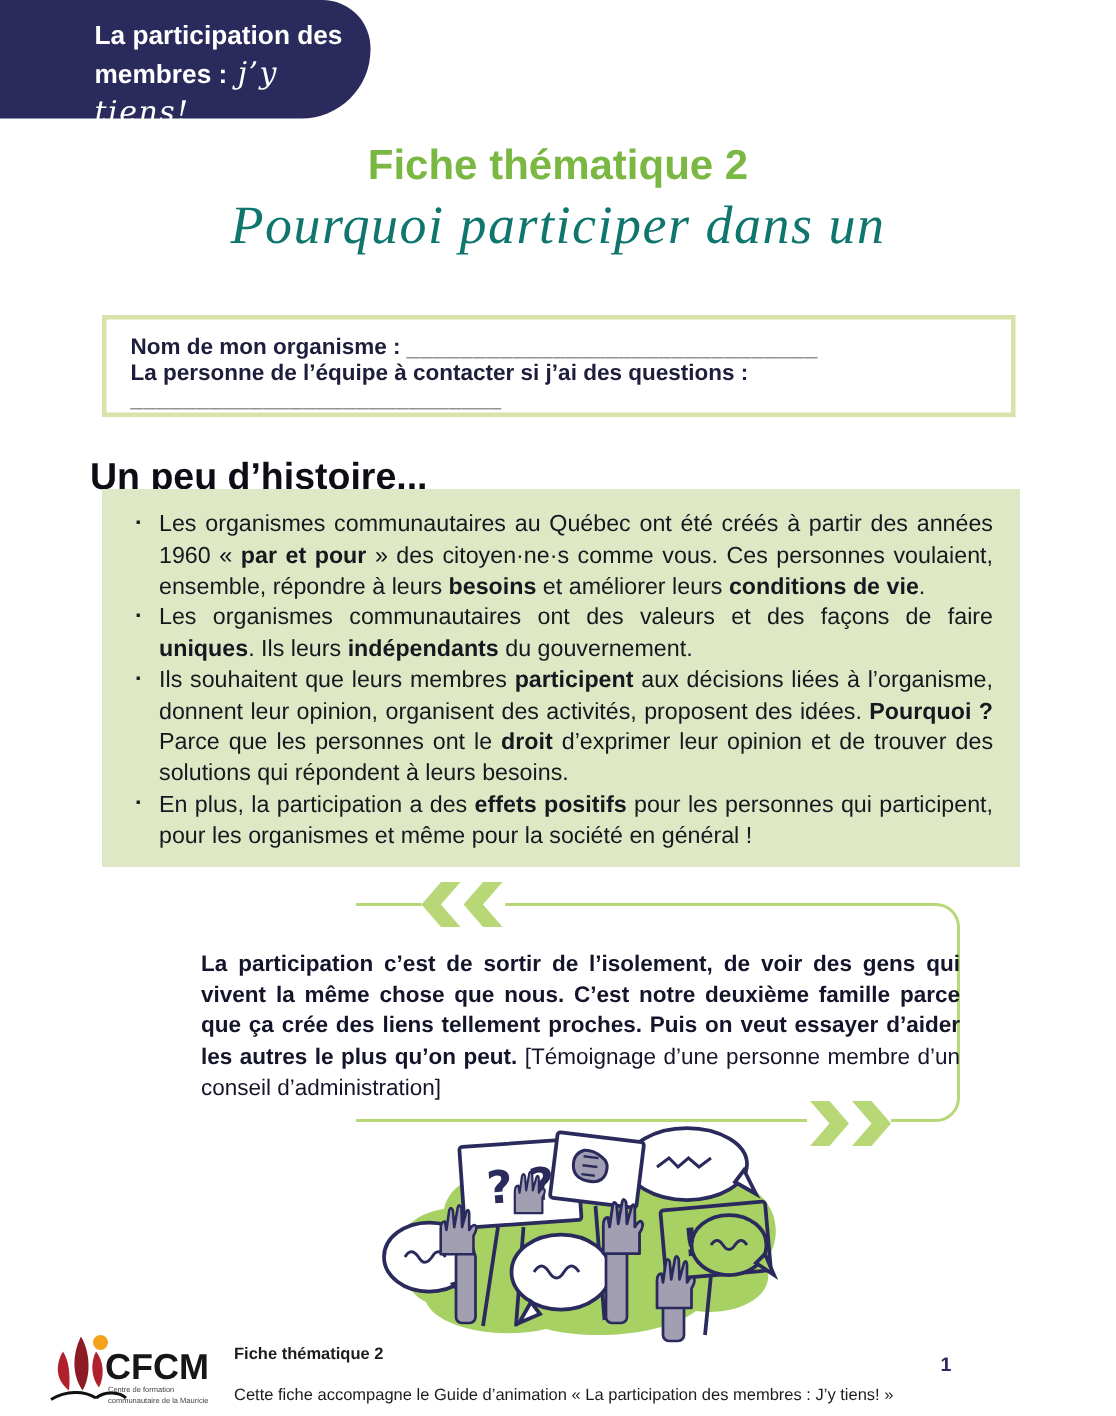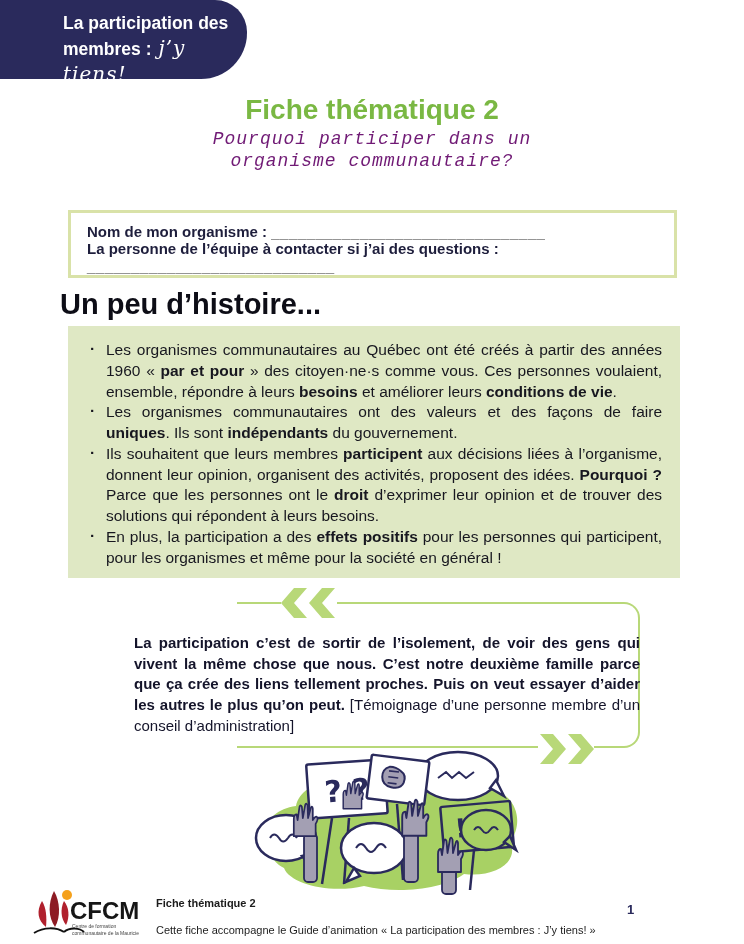--- a/index.html
+++ b/index.html
@@ -10,32 +10,32 @@
   .badge{position:absolute;top:0;left:0;width:247px;height:79px;background:#2a2a5c;
          border-radius:0 32px 46px 0;box-sizing:border-box;padding:12px 0 0 15px;color:#fff;}
   .badge-line{font-weight:700;font-size:17.5px;line-height:1.3;margin-left:48px;}
   .badge-script{font-family:"DejaVu Serif",serif;font-style:italic;font-weight:400;
                 font-size:20px;margin-left:7px;letter-spacing:1px;}
 
   
   .title{position:absolute;top:94px;left:0;width:100%;text-align:center;
          font-size:28px;font-weight:700;color:#7ab843;}
   .subtitle{position:absolute;top:129px;left:0;width:100%;text-align:center;
-            font-family:Liberation Mono, monospace;font-style:italic;font-size:18px;
-            color:#701a75;line-height:1.2;letter-spacing:1px;}
+            font-family:Liberation Serif, serif;font-style:italic;font-size:36px;
+            color:#0f766e;line-height:1.2;letter-spacing:1px;}
 
   
   .formbox{position:absolute;top:210px;left:68px;width:609px;height:68px;
            border:3px solid #d9e2a8;box-sizing:border-box;padding:10px 16px 9px 16px;
            display:flex;flex-direction:column;justify-content:space-between;
            font-size:15px;font-weight:700;color:#1e1e3c;background:#fff;}
   .blank{font-weight:400;color:#8f8f8f;letter-spacing:.5px;}
 
   
-  .heading{position:absolute;top:288px;left:60px;font-size:29px;font-weight:700;color:#0d0d16;}
+  .heading{position:absolute;top:304px;left:60px;font-size:25px;font-weight:700;color:#0d0d16;}
   .histbox{position:absolute;top:326px;left:68px;width:612px;height:252px;background:#dfe8c4;
            box-sizing:border-box;padding:14px 18px 0 14px;}
   .histbox ul{margin:0;padding:0;list-style:none;}
   .histbox li{position:relative;padding-left:24px;font-size:15.5px;line-height:1.34;
               color:#17171f;text-align:justify;}
   .histbox .marker{position:absolute;left:8px;top:-1px;font-weight:700;}
 
   
   .quote-border{position:absolute;top:602px;left:237px;width:403px;height:146px;
                 border:2px solid #b8d878;border-left:none;border-radius:0 16px 16px 0;
@@ -65,21 +65,20 @@
   <div class="badge">
     <div class="badge-line">La participation des</div>
     <div class="badge-line">
       <span>membres :</span><span class="badge-script">j’y tiens!</span>
     </div>
   </div>
 
   <div class="title">Fiche thématique 2</div>
   <div class="subtitle">
     <div>Pourquoi participer dans un</div>
-    <div>organisme communautaire?</div>
   </div>
 
   <div class="formbox">
     <div>
       <span>Nom de mon organisme :</span>
       <span class="blank">_______________________________</span>
     </div>
     <div>
       <span>La personne de l’équipe à contacter si j’ai des questions :</span>
       <span class="blank">____________________________</span>
@@ -88,21 +87,21 @@
 
   <div class="heading">Un peu d’histoire...</div>
   <div class="histbox">
     <ul>
       <li>
         <span class="marker">·</span>
         <span><span>Les organismes communautaires au Québec ont été créés à partir des années 1960 « </span><span class="run-b">par et pour</span><span> » des citoyen·ne·s comme vous. Ces personnes voulaient, ensemble, répondre à leurs </span><span class="run-b">besoins</span><span> et améliorer leurs </span><span class="run-b">conditions de vie</span><span>.</span></span>
       </li>
       <li>
         <span class="marker">·</span>
-        <span><span>Les organismes communautaires ont des valeurs et des façons de faire </span><span class="run-b">uniques</span><span>. Ils sont </span><span class="run-b">indépendants</span><span> du gouvernement.</span></span>
+        <span><span>Les organismes communautaires ont des valeurs et des façons de faire </span><span class="run-b">uniques</span><span>. Ils leurs </span><span class="run-b">indépendants</span><span> du gouvernement.</span></span>
       </li>
       <li>
         <span class="marker">·</span>
         <span><span>Ils souhaitent que leurs membres </span><span class="run-b">participent</span><span> aux décisions liées à l’organisme, donnent leur opinion, organisent des activités, proposent des idées. </span><span class="run-b">Pourquoi ?</span><span> Parce que les personnes ont le </span><span class="run-b">droit</span><span> d’exprimer leur opinion et de trouver des solutions qui répondent à leurs besoins.</span></span>
       </li>
       <li>
         <span class="marker">·</span>
         <span><span>En plus, la participation a des </span><span class="run-b">effets positifs</span><span> pour les personnes qui participent, pour les organismes et même pour la société en général !</span></span>
       </li>
     </ul>

